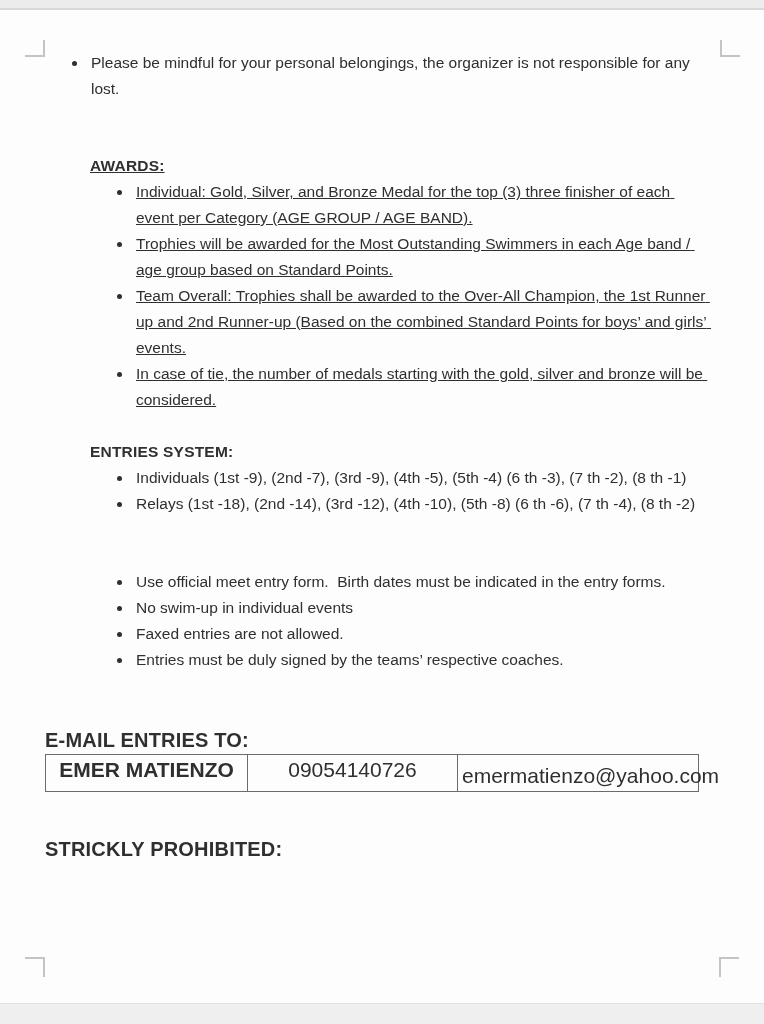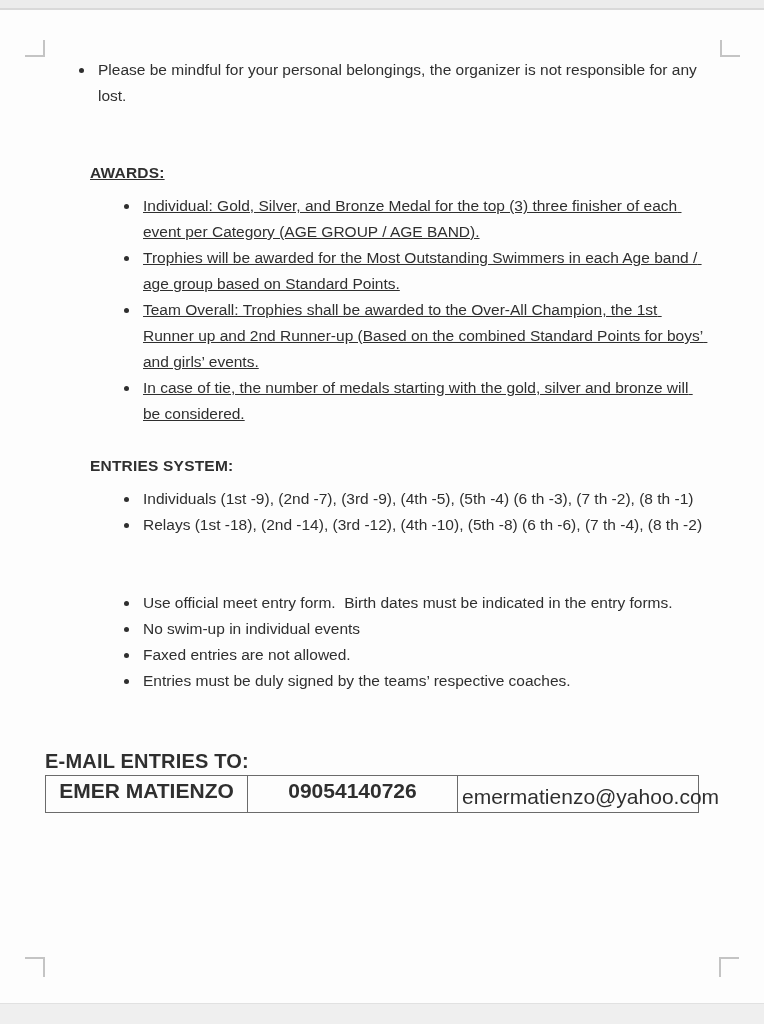--- a/index.html
+++ b/index.html
@@ -35,21 +35,21 @@
   }
   section, .indent-block { padding-left: 45px; }
   h2 {
     font-size: 15.5px;
     font-weight: 700;
     line-height: 26px;
     letter-spacing: 0.2px;
   }
   ul.bullets {
     list-style: disc;
-    margin: 7px;
+    margin: 0;
     padding-left: 43px;
   }
   ul.bullets li {
     line-height: 26px;
     white-space: pre-wrap;
     padding-left: 3px;
   }
   .intro-list { margin-left: 45px; }
   .sec-awards  { margin-top: 51px; text-decoration: underline; }
   .sec-points  { margin-top: 26px; }
@@ -68,21 +68,21 @@
     table-layout: fixed;
   }
   table.contact-table td {
     border: 1px solid #6b6b6b;
     height: 37px;
     font-size: 21px;
     text-align: center;
     padding: 2px 4px;
   }
   td.cell-name  { width: 202px; vertical-align: top; font-weight: 700; }
-  td.cell-phone { width: 210px; vertical-align: top; font-weight: 700; }
+  td.cell-phone { width: 210px; vertical-align: top; font-weight: 400; }
   td.cell-email { width: 241px; vertical-align: bottom; font-weight: 400; }
 
   .prohibited { margin-top: 45px; }
 </style>
 </head>
 <body>
 
 <div class="edge-bar-top"></div>
 
 <div class="corner corner-tl"></div>
@@ -129,16 +129,17 @@
       <tbody>
         <tr>
           <td class="cell-name">EMER MATIENZO</td>
           <td class="cell-phone">09054140726</td>
           <td class="cell-email">emermatienzo@yahoo.com</td>
         </tr>
       </tbody>
     </table>
   </div>
 
+  <h2 class="prohibited">STRICKLY PROHIBITED:</h2>
 
 </div>
 
 <div class="edge-bar-bottom"></div>
 
 </body></html>

